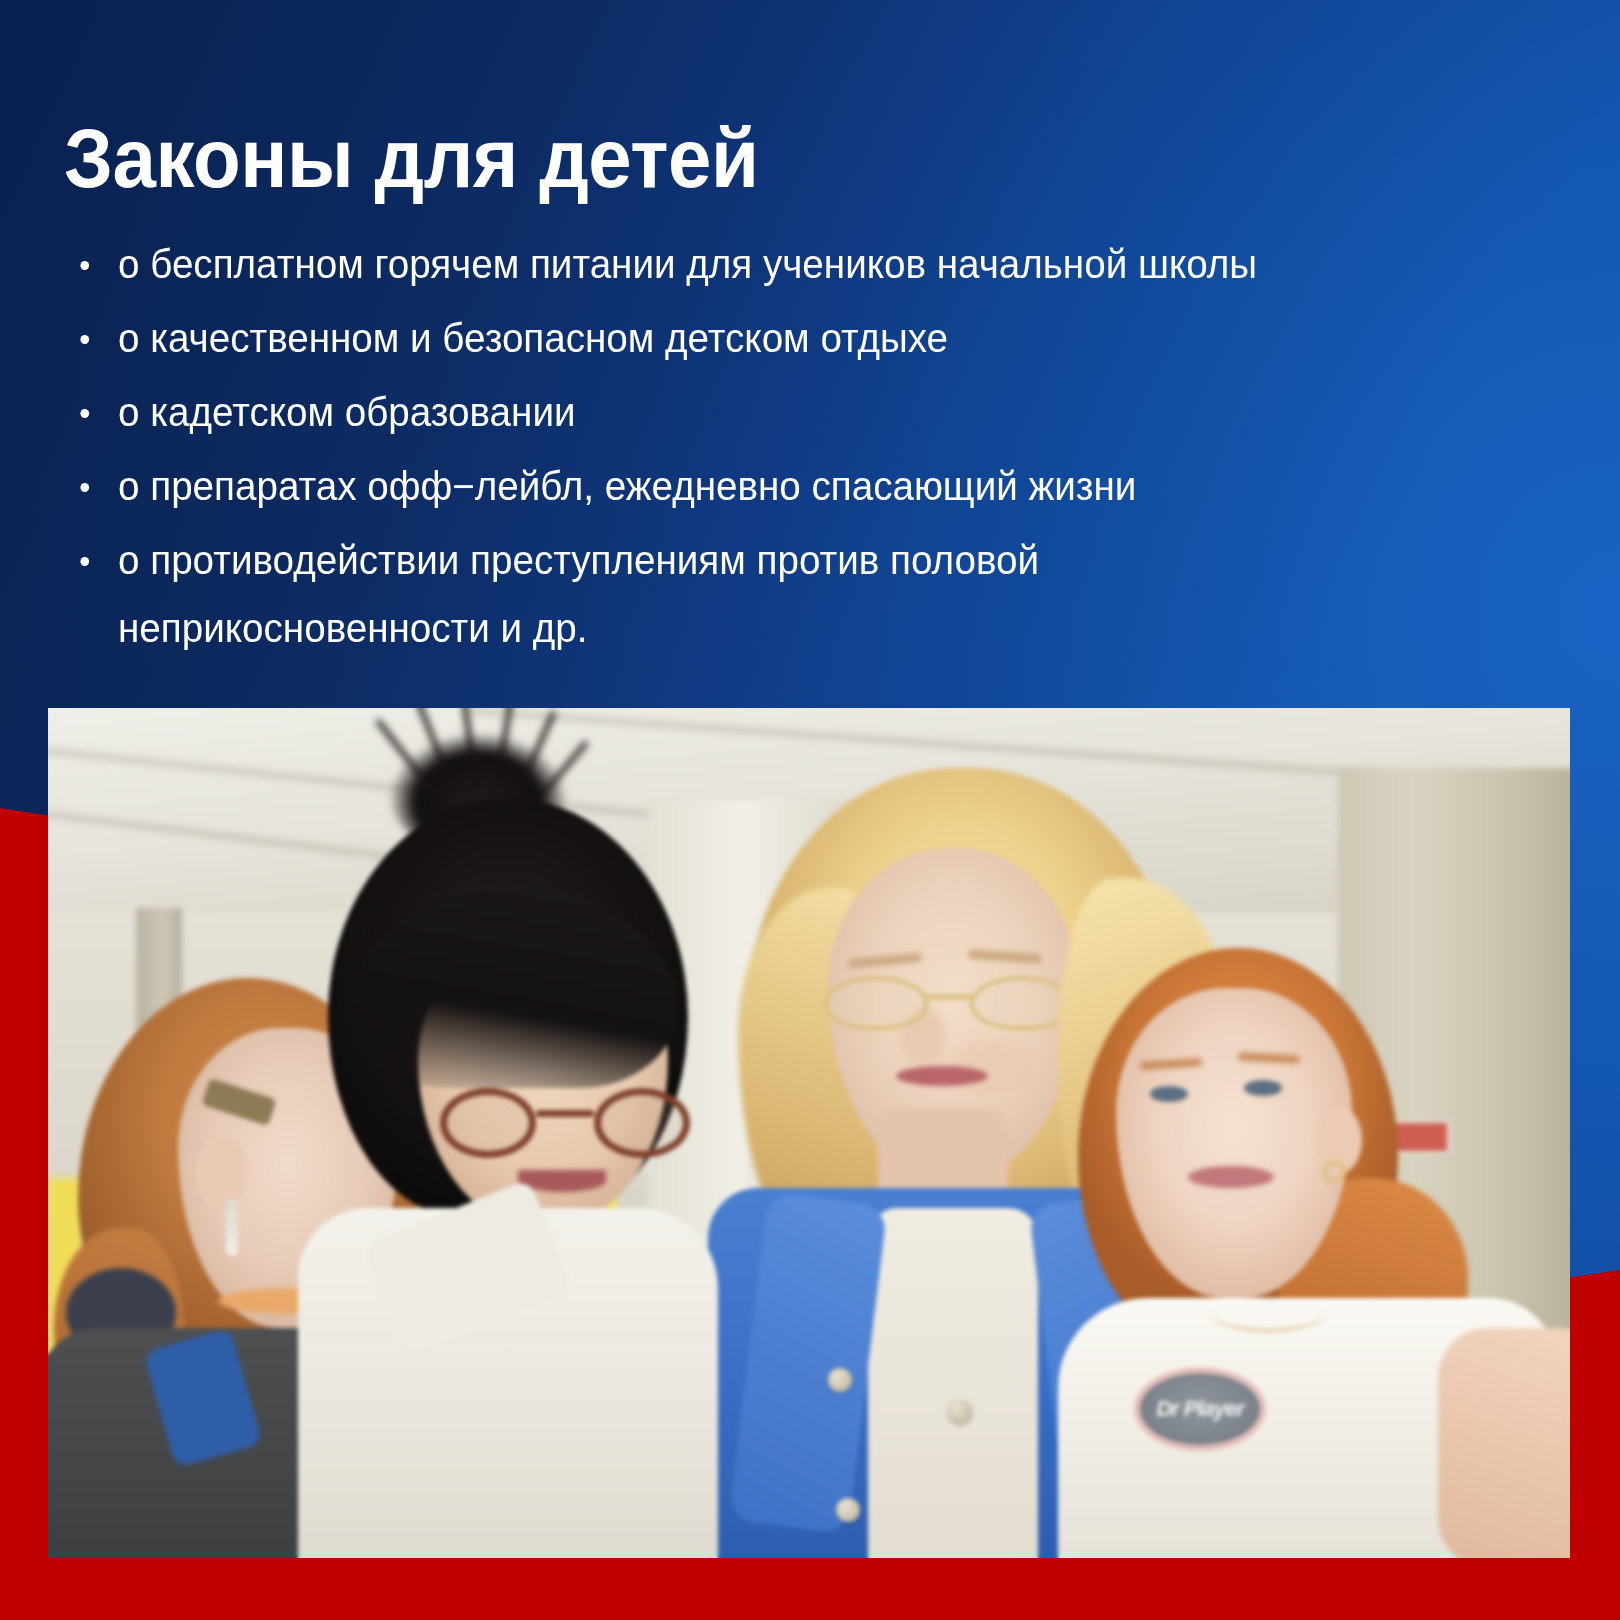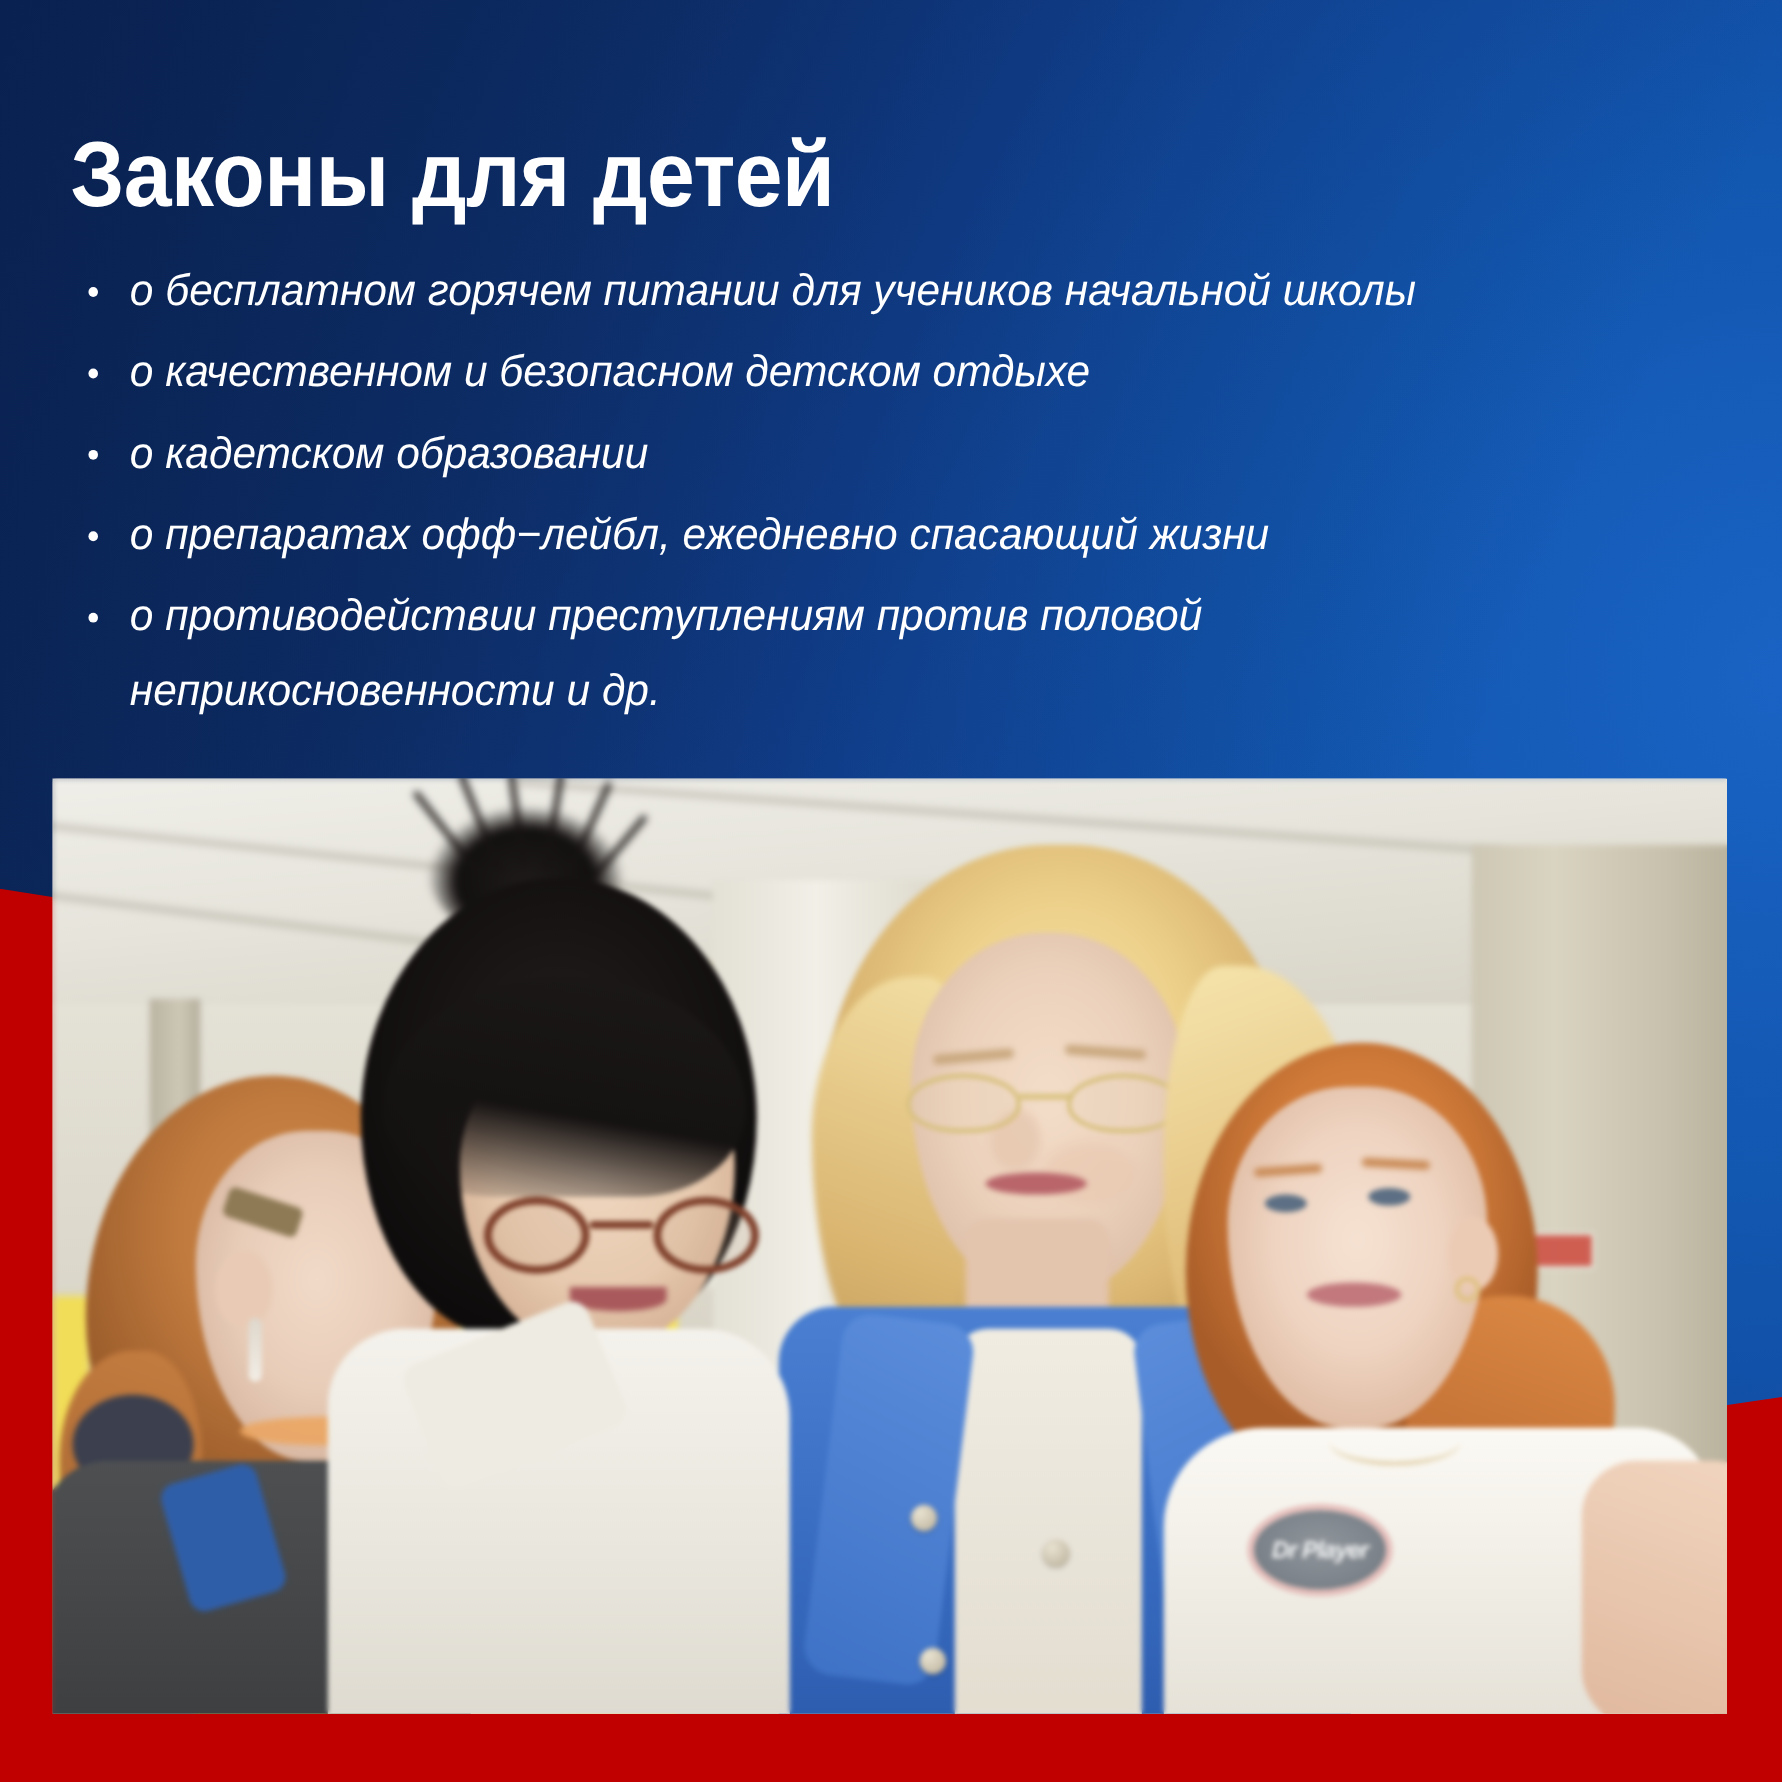--- a/index.html
+++ b/index.html
@@ -49,21 +49,21 @@
     color:#ffffff;
     font-size:84px;
     line-height:92px;
     font-weight:bold;
     letter-spacing:-0.5px;
     transform:scaleX(0.93);
     transform-origin:left center;
     white-space:nowrap;
   }
 
-  ul#law-list{ list-style:none; margin-top:26px;font-style:italic; }
+  ul#law-list{ list-style:none; margin-top:26px; }
   ul#law-list li{
     position:relative;
     color:#ffffff;
     font-size:40px;
     line-height:68px;
     padding-left:56px;
     margin-bottom:6px;
     transform:scaleX(0.965);
     transform-origin:left center;
   }

